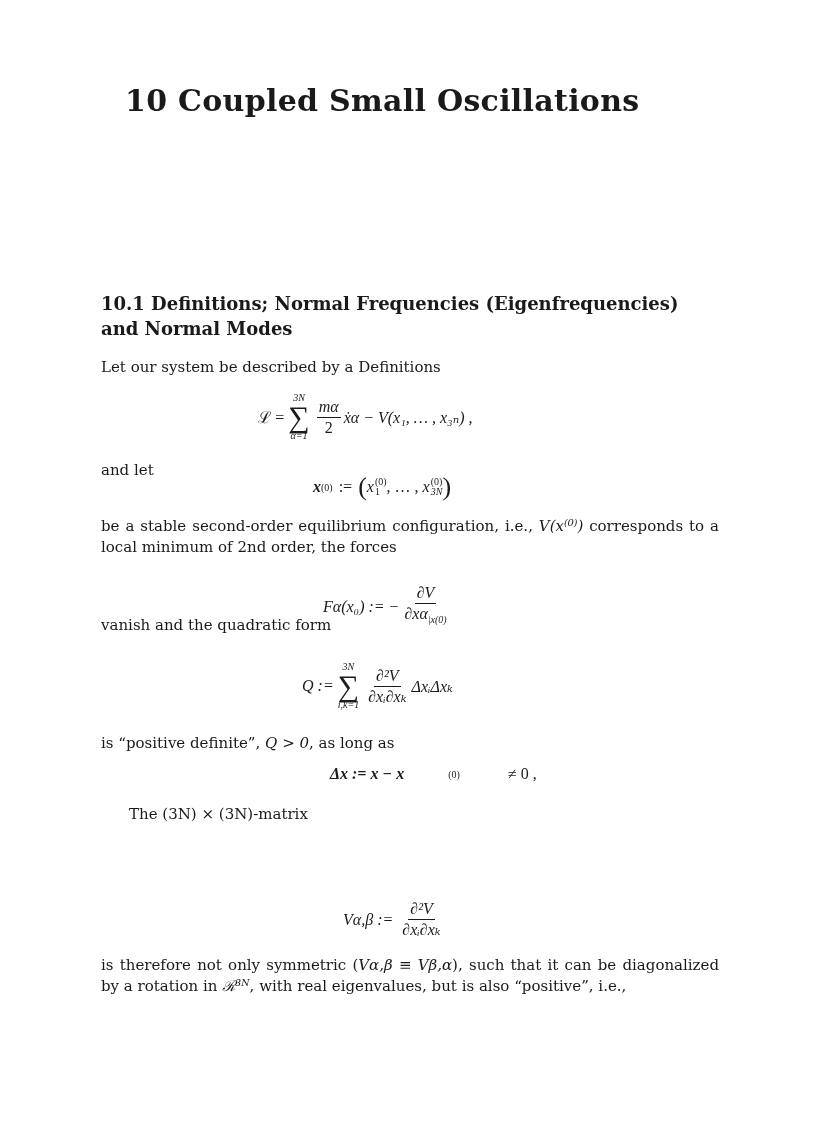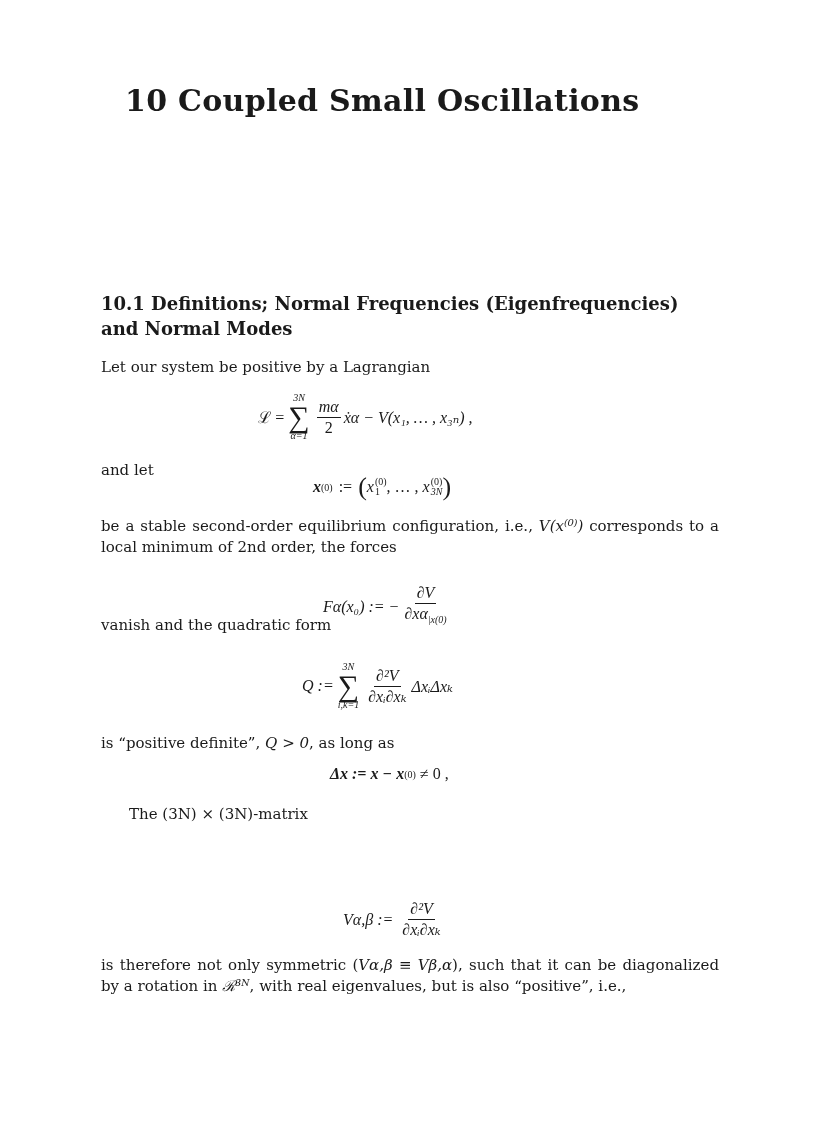--- a/index.html
+++ b/index.html
@@ -27,21 +27,21 @@
 </head>
 <body>
 
 <div class="abs chapter-title">10 Coupled Small Oscillations</div>
 
 <div class="abs section-title">
   <div>10.1 Definitions; Normal Frequencies (Eigenfrequencies)</div>
   <div>and Normal Modes</div>
 </div>
 
-<div class="abs para" style="top:357px;">Let our system be positive by a Lagrangian</div>
+<div class="abs para" style="top:357px;">Let our system be described by a Definitions</div>
 
 <div class="eq" style="left:258px; top:393px;">
   <span>ℒ =</span>
   <span class="sum">
     <span class="lim">3N</span>
     <span class="big">∑</span>
     <span class="lim">α=1</span>
   </span>
   <span class="frac">
     <span class="num it">mα</span>
@@ -96,21 +96,21 @@
     <span class="num it">∂²V</span>
     <span class="den it">∂xᵢ∂xₖ</span>
   </span>
   <span class="it">ΔxᵢΔxₖ</span>
 </div>
 
 <div class="abs para" style="top:733px;">
   <span>is “positive definite”, </span><span class="it">Q &gt; 0</span><span>, as long as</span>
 </div>
 
-<div class="eq" style="left:330px; top:765px;">
+<div class="eq" style="left:330px; top:765px;gap:44px;">
   <span class="bf" style="white-space:pre;">Δx := x − x</span>
     <sup>(0)</sup>
     <span style="white-space:pre;"> ≠ 0 ,</span>
 </div>
 
 <div class="abs para" style="top:804px;">
   <p class="indent">The (3N) × (3N)-matrix</p>
 </div>
 
 <div class="eq" style="left:343px; top:900px;">

